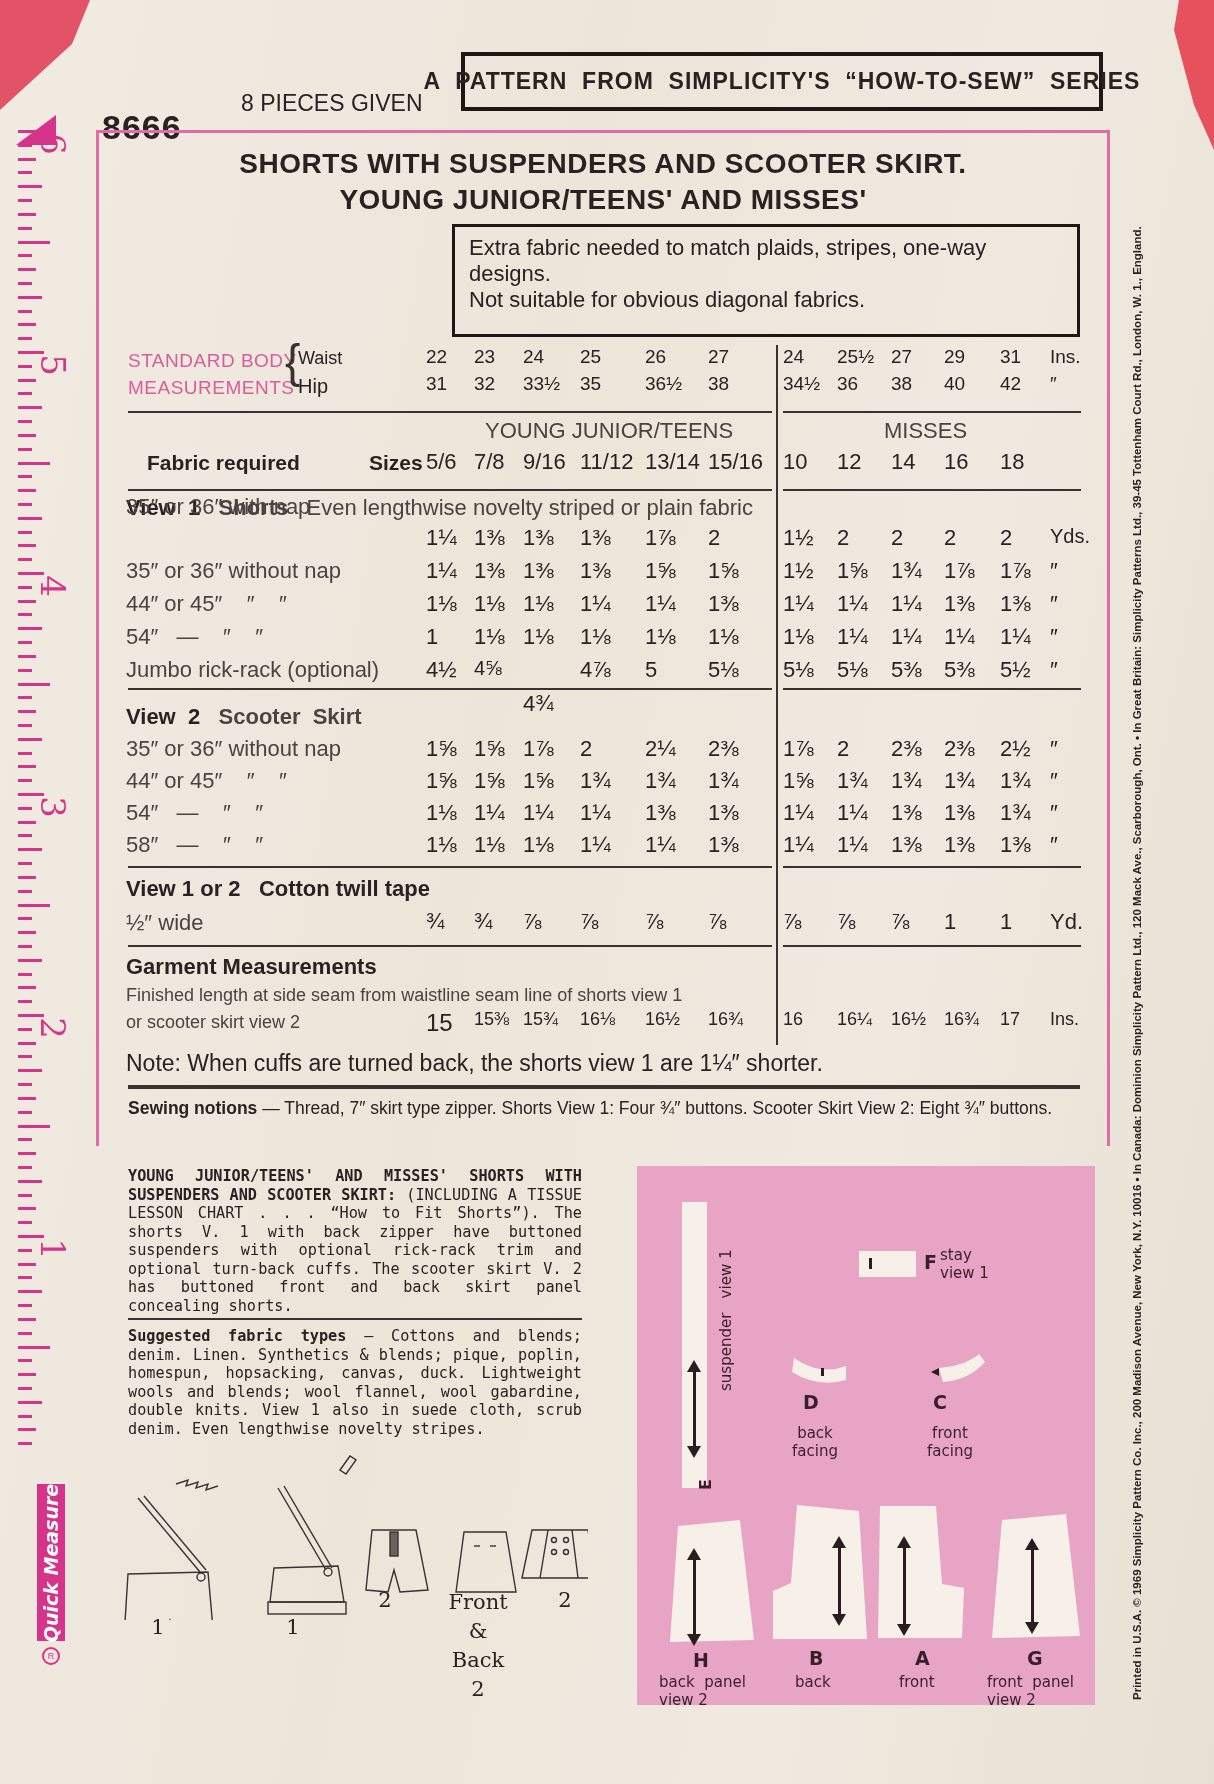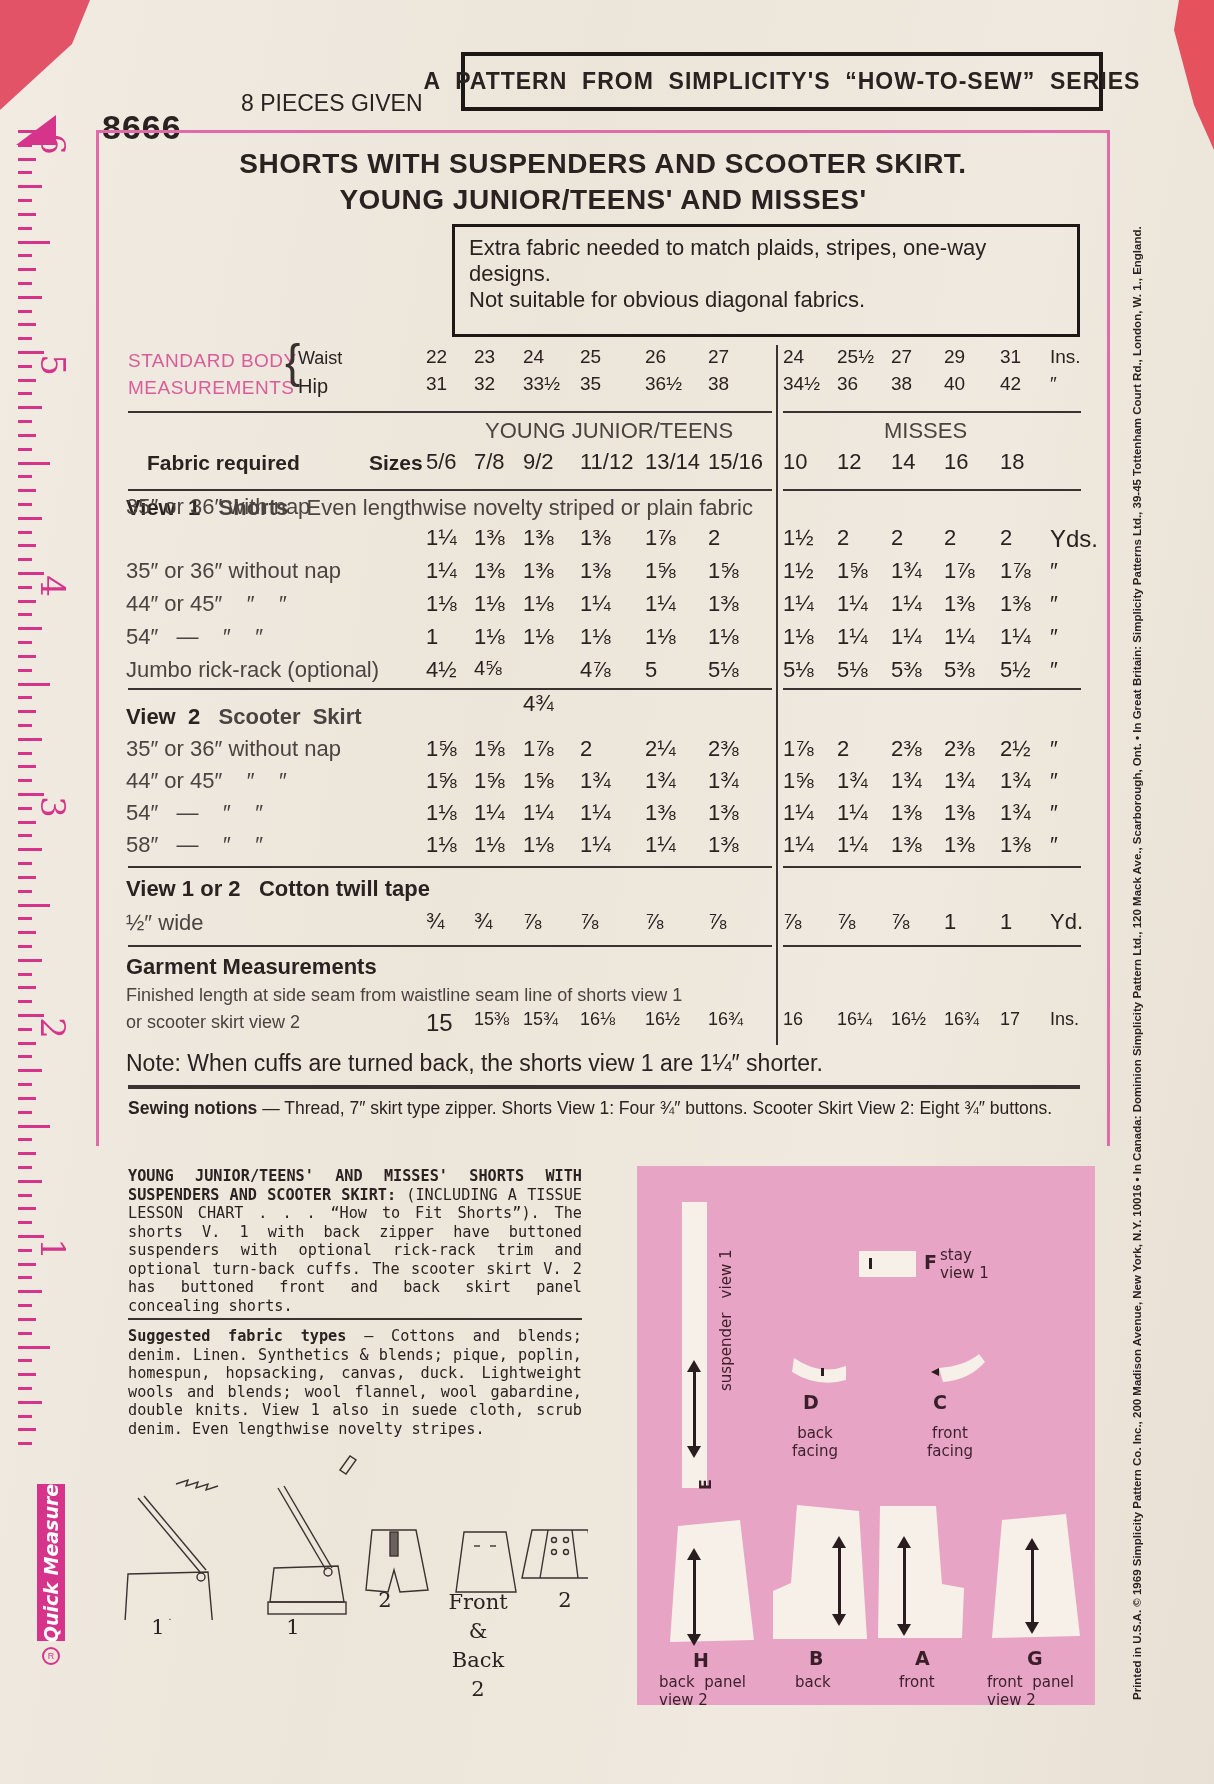--- a/index.html
+++ b/index.html
@@ -272,42 +272,42 @@
     <div class="cell" style="left: 645px; top: 373px; font-size: 19px;">36½</div>
     <div class="cell" style="left: 708px; top: 373px; font-size: 19px;">38</div>
     <div class="cell" style="left: 783px; top: 373px; font-size: 19px;">34½</div>
     <div class="cell" style="left: 837px; top: 373px; font-size: 19px;">36</div>
     <div class="cell" style="left: 891px; top: 373px; font-size: 19px;">38</div>
     <div class="cell" style="left: 944px; top: 373px; font-size: 19px;">40</div>
     <div class="cell" style="left: 1000px; top: 373px; font-size: 19px;">42</div>
     <div class="cell" style="left: 1050px; top: 373px; font-size: 19px;">″</div>
     <div class="cell" style="left: 426px; top: 449px; font-size: 22px;">5/6</div>
     <div class="cell" style="left: 474px; top: 449px; font-size: 22px;">7/8</div>
-    <div class="cell" style="left: 523px; top: 449px; font-size: 22px;">9/2</div>
+    <div class="cell" style="left: 523px; top: 449px; font-size: 22px;">9/16</div>
     <div class="cell" style="left: 580px; top: 449px; font-size: 22px;">11/12</div>
     <div class="cell" style="left: 645px; top: 449px; font-size: 22px;">13/14</div>
     <div class="cell" style="left: 708px; top: 449px; font-size: 22px;">15/16</div>
     <div class="cell" style="left: 783px; top: 449px; font-size: 22px;">10</div>
     <div class="cell" style="left: 837px; top: 449px; font-size: 22px;">12</div>
     <div class="cell" style="left: 891px; top: 449px; font-size: 22px;">14</div>
     <div class="cell" style="left: 944px; top: 449px; font-size: 22px;">16</div>
     <div class="cell" style="left: 1000px; top: 449px; font-size: 22px;">18</div>
     <div class="cell gray" style="left: 126px; top: 494px; font-size: 22px; white-space: pre;">35″ or 36″ with nap</div>
     <div class="cell" style="left: 426px; top: 525px; font-size: 22px;">1¼</div>
     <div class="cell" style="left: 474px; top: 525px; font-size: 22px;">1⅜</div>
     <div class="cell" style="left: 523px; top: 525px; font-size: 22px;">1⅜</div>
     <div class="cell" style="left: 580px; top: 525px; font-size: 22px;">1⅜</div>
     <div class="cell" style="left: 645px; top: 525px; font-size: 22px;">1⅞</div>
     <div class="cell" style="left: 708px; top: 525px; font-size: 22px;">2</div>
     <div class="cell" style="left: 783px; top: 525px; font-size: 22px;">1½</div>
     <div class="cell" style="left: 837px; top: 525px; font-size: 22px;">2</div>
     <div class="cell" style="left: 891px; top: 525px; font-size: 22px;">2</div>
     <div class="cell" style="left: 944px; top: 525px; font-size: 22px;">2</div>
     <div class="cell" style="left: 1000px; top: 525px; font-size: 22px;">2</div>
-    <div class="cell" style="left: 1050px; top: 525px; font-size: 24px;">Yds.</div>
+    <div class="cell" style="left: 1050px; top: 525px; font-size: 20px;">Yds.</div>
     <div class="cell gray" style="left: 126px; top: 558px; font-size: 22px; white-space: pre;">35″ or 36″ without nap</div>
     <div class="cell" style="left: 426px; top: 558px; font-size: 22px;">1¼</div>
     <div class="cell" style="left: 474px; top: 558px; font-size: 22px;">1⅜</div>
     <div class="cell" style="left: 523px; top: 558px; font-size: 22px;">1⅜</div>
     <div class="cell" style="left: 580px; top: 558px; font-size: 22px;">1⅜</div>
     <div class="cell" style="left: 645px; top: 558px; font-size: 22px;">1⅝</div>
     <div class="cell" style="left: 708px; top: 558px; font-size: 22px;">1⅝</div>
     <div class="cell" style="left: 783px; top: 558px; font-size: 22px;">1½</div>
     <div class="cell" style="left: 837px; top: 558px; font-size: 22px;">1⅝</div>
     <div class="cell" style="left: 891px; top: 558px; font-size: 22px;">1¾</div>

